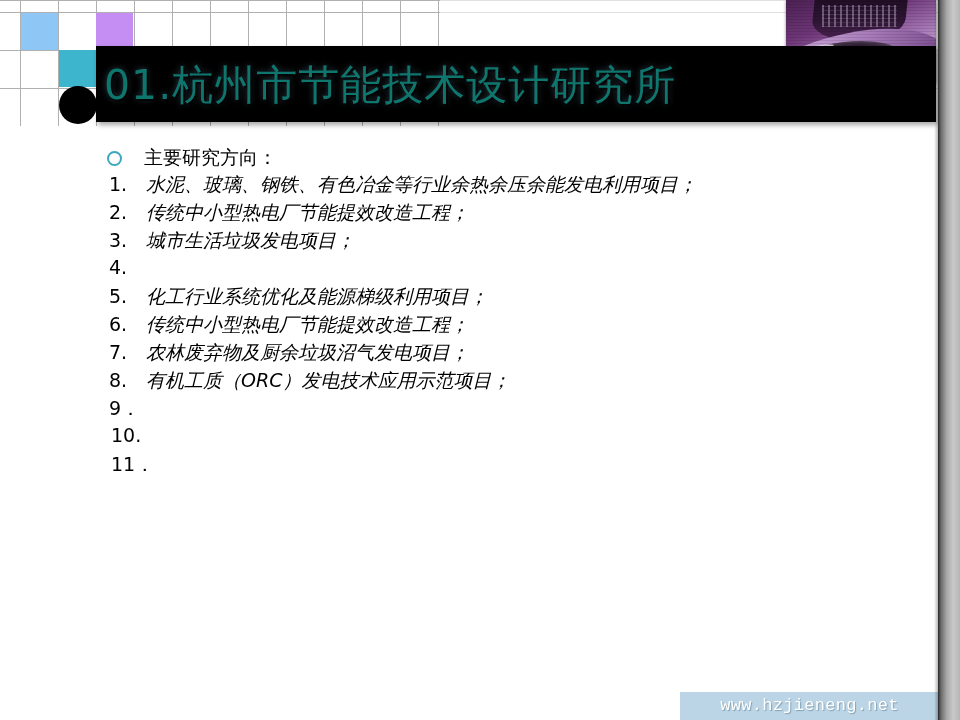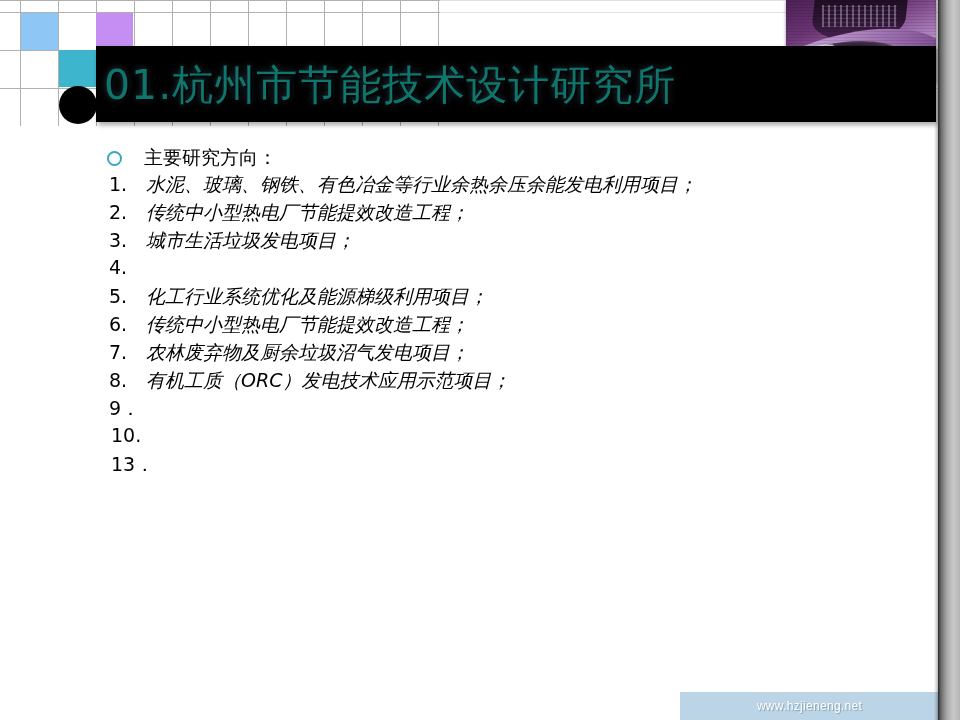--- a/index.html
+++ b/index.html
@@ -223,22 +223,22 @@
     left: 680px; top: 692px;
     width: 259px; height: 28px;
     background: #bcd5e6;
   }
   .footer-url {
     position: absolute;
     left: 0; top: 0;
     width: 259px; height: 28px;
     line-height: 28px;
     text-align: center;
-    font-family: Liberation Sans, sans-serif;
-    font-size: 12px;
+    font-family: Liberation Mono, monospace;
+    font-size: 17px;
     color: #ffffff;
     text-shadow: 1px 1px 1px rgba(120,150,170,.85);
     letter-spacing: .3px;
   }
 
   
   .right-gutter {
     position: absolute;
     right: 0; top: 0;
     width: 22px; height: 720px;
@@ -318,21 +318,21 @@
         <span class="li-num">8.</span>
         <span class="li-text">有机工质（ORC）发电技术应用示范项目；</span>
       </li>
       <li>
         <span class="li-num">9．</span>
       </li>
       <li>
         <span class="li-num narrow">10.</span>
       </li>
       <li>
-        <span class="li-num narrow">13．</span>
+        <span class="li-num narrow">11．</span>
       </li>
     </ol>
   </div>
 
   <div class="footer-bar">
     <div class="footer-url">www.hzjieneng.net</div>
   </div>
 
   <div class="right-gutter-soft"></div>
   <div class="right-gutter"></div>

